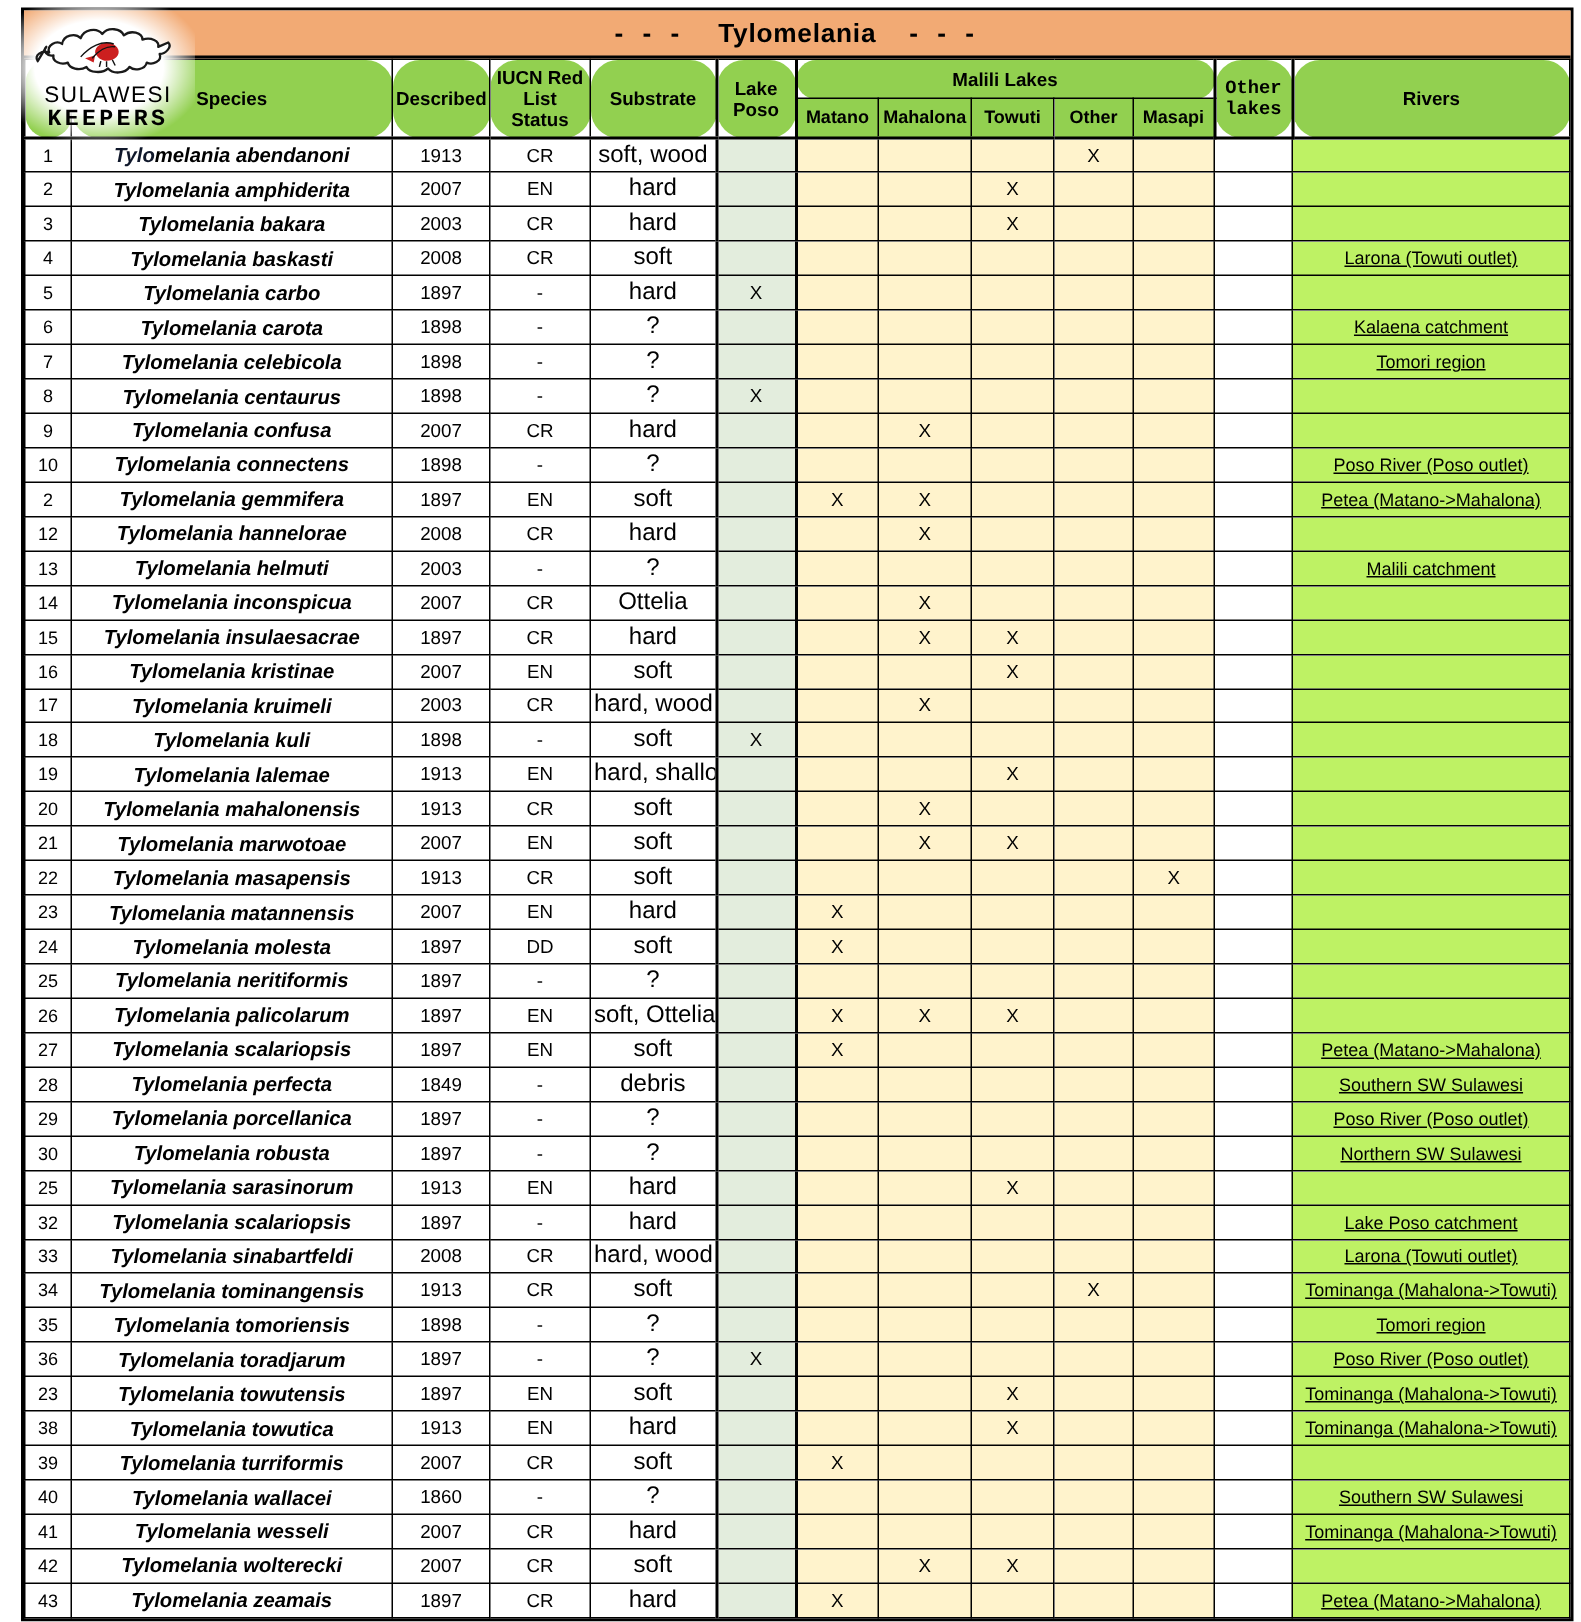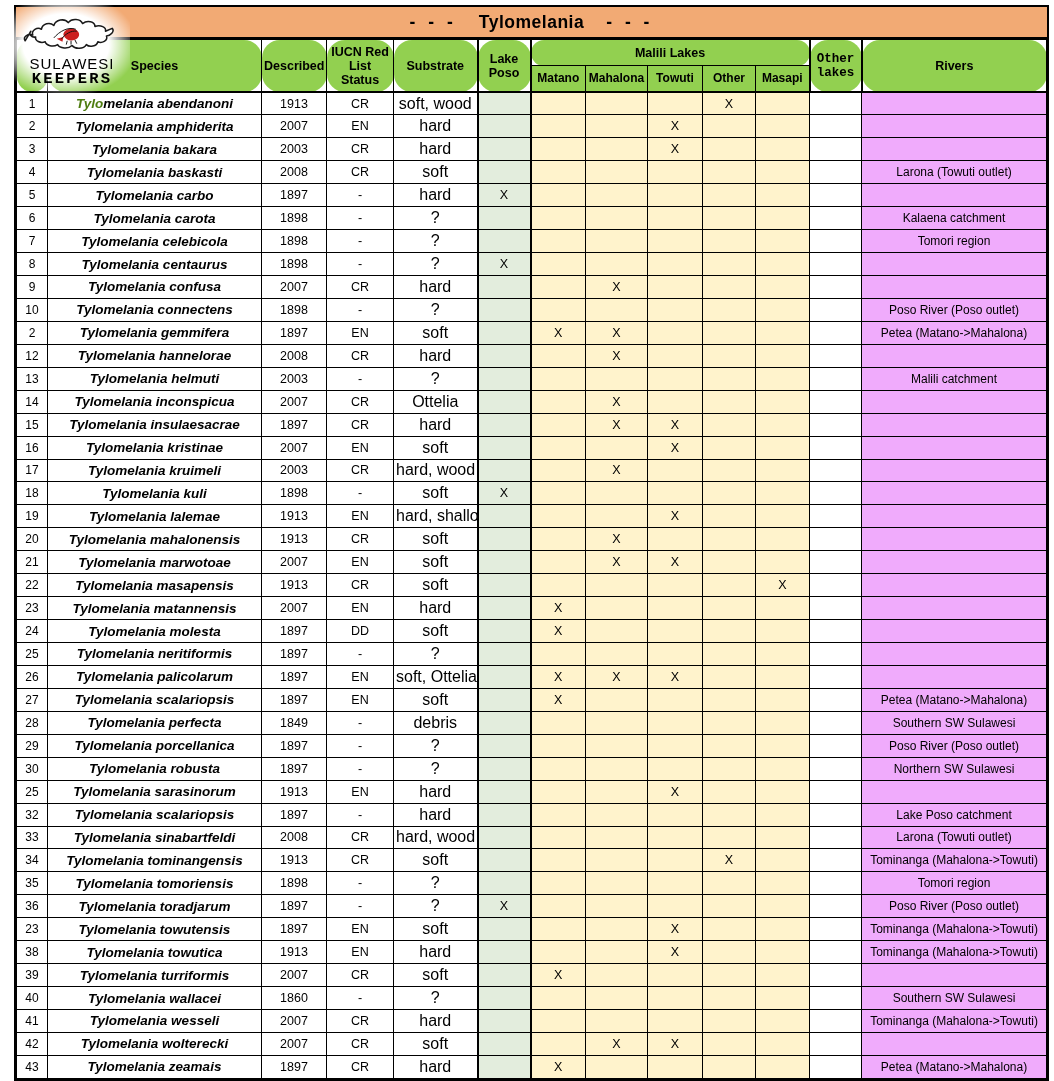--- a/index.html
+++ b/index.html
@@ -45,25 +45,25 @@
   tr.h2 th{height:25px;font-size:12px;}
   thead .hb{border-bottom:2.5px solid #000;}
   
   .poso{border-left:2.5px solid #000;border-right:2.5px solid #000;margin-left:44px;}
   .otherc{border-left:2.5px solid #000;border-right:2.5px solid #000;font-family:Liberation Mono, monospace;}
   
   tbody tr{height:22.95px;}
   td{font-size:12.5px;background:#fff;}
   td.num{font-size:12px;}
   td.species{font-weight:bold;font-style:italic;font-size:13.5px;}
-  td.species .gray{color:#4d7c0f;font-style:italic;}
+  td.species .gray{color:#0f172a;font-style:italic;}
   td.sub{font-size:16px;}
   td.poso{background:#E3EDDD;}
   td.lake{background:#FFF3CC;}
-  td.rivers{background:#f0abfc;font-size:12px;}
+  td.rivers{background:#bef264;font-size:12px;text-decoration:underline;}
 </style>
 </head>
 <body>
 
 <div class="frame">
 
   <div class="titlebar">
     <div class="title">
       <span class="dash">- - -</span>
       <span>Tylomelania</span>

